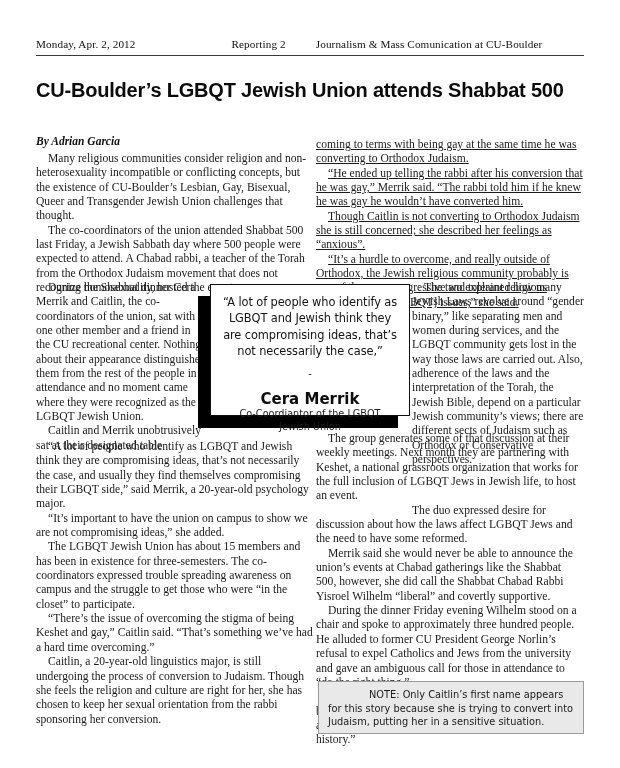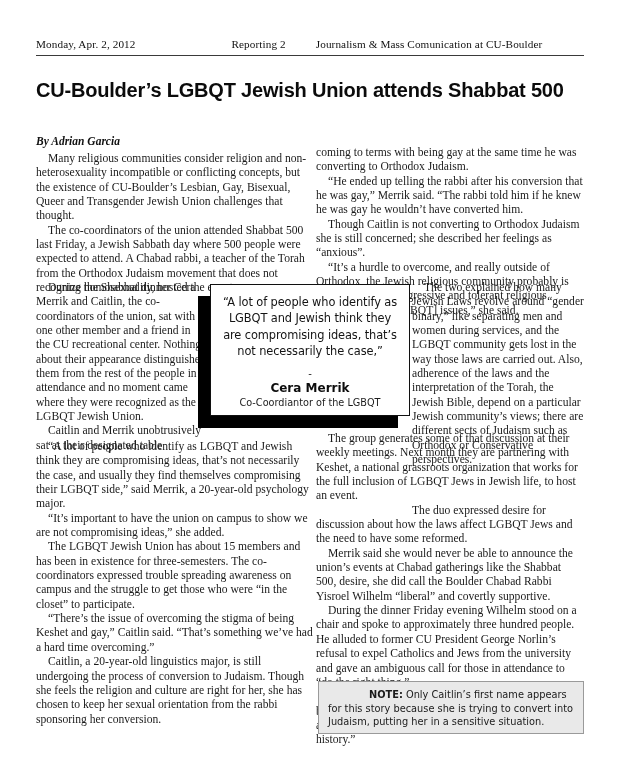--- a/index.html
+++ b/index.html
@@ -82,21 +82,21 @@
   .col p.noindent { text-indent: 0; }
 
   
   #left-top   { left: 36px; top: 152px;  width: 278px; }
   
   #left-mid   { left: 36px; top: 281px;  width: 170px; }
   
   #left-bot   { left: 36px; top: 440px;  width: 278px; }
 
   
-  #right-top  { left: 316px; top: 146px; width: 268px; }
+  #right-top  { left: 316px; top: 138px; width: 268px; text-decoration: underline; }
   
   #right-mid  { left: 412px; top: 281px; width: 172px; }
   
   #right-bot  { left: 316px; top: 432px; width: 268px; }
 
   
   .pullquote-wrap {
     position: absolute;
     left: 210px; top: 284px;
     width: 200px; height: 132px;
@@ -123,46 +123,46 @@
     color: #141414;
     letter-spacing: -0.1px;
   }
   .pq-dash {
     font-size: 10px;
     line-height: 13px;
     color: #222;
     margin-top: 7px;
   }
   .pq-name {
-    font-size: 12px;
+    font-size: 15px;
     font-weight: bold;
     line-height: 15px;
     color: #0d0d0d;
-    margin-top: 1px;
+    margin-top: 12px;
   }
   .pq-role {
     font-size: 9.7px;
     line-height: 13px;
     color: #1c1c1c;
   }
 
   
   .notebox {
     position: absolute;
     left: 318px; top: 681px;
     width: 266px; height: 53px;
     background: #e9e9e9;
     border: 1px solid #9a9a9a;
     padding: 6px 8px 0 9px;
     font-family: "DejaVu Sans", "Liberation Sans", sans-serif;
     font-size: 9.8px;
     line-height: 13.6px;
     color: #1a1a1a;
   }
-  .notebox b { font-weight: bold; padding-left: 41px; }
+  .notebox b { font-weight: normal; padding-left: 41px; }
 </style>
 </head>
 <body>
 
 <div class="page">
 
   <div class="folio">
     <span class="folio-date">Monday, Apr. 2, 2012</span>
     <span class="folio-mid">Reporting 2</span>
     <span class="folio-right">Journalism &amp; Mass Comunication at CU-Boulder</span>
@@ -199,32 +199,33 @@
     <p>“It’s a hurdle to overcome, and really outside of Orthodox, the Jewish religious community probably is one of the more progressive and tolerant religious communities to [LGBQT] issues,” she said.</p>
   </div>
 
   <div class="col" id="right-mid">
     <p>The two explained how many Jewish Laws revolve around “gender binary,” like separating men and women during services, and the LGBQT community gets lost in the way those laws are carried out. Also, adherence of the laws and the interpretation of the Torah, the Jewish Bible, depend on a particular Jewish community’s views; there are different sects of Judaism such as Orthodox or Conservative perspectives.</p>
   </div>
 
   <div class="col" id="right-bot">
     <p>The group generates some of that discussion at their weekly meetings. Next month they are partnering with Keshet, a national grassroots organization that works for the full inclusion of LGBQT Jews in Jewish life, to host an event.</p>
     <p style="text-indent:96px">The duo expressed desire for discussion about how the laws affect LGBQT Jews and the need to have some reformed.</p>
-    <p>Merrik said she would never be able to announce the union’s events at Chabad gatherings like the Shabbat 500, desire, she did call the Boulder Chabad Rabbi Yisroel Wilhelm “liberal” and covertly supportive.</p>
+    <p>Merrik said she would never be able to announce the union’s events at Chabad gatherings like the Shabbat 500, however, she did call the Shabbat Chabad Rabbi Yisroel Wilhelm “liberal” and covertly supportive.</p>
     <p>During the dinner Friday evening Wilhelm stood on a chair and spoke to approximately three hundred people. He alluded to former CU President George Norlin’s refusal to expel Catholics and Jews from the university and gave an ambiguous call for those in attendance to “do the right thing.”</p>
     <p>“Since the days of Abraham there has never been a better time to be a Jew,” the rabbi said. “People are more accepting and tolerant now than any other time in history.”</p>
   </div>
 
   <div class="pullquote-wrap">
     <div class="pullquote-shadow"></div>
     <div class="pullquote">
       <div class="pq-text">“A lot of people who identify as LGBQT and Jewish think they are compromising ideas, that’s not necessarily the case,”</div>
       <div class="pq-dash">-</div>
       <div class="pq-name">Cera Merrik</div>
       <div class="pq-role">Co-Coordiantor of the LGBQT</div>
+      <div class="pq-role">Jewish Union</div>
     </div>
   </div>
 
   <div class="notebox">
     <b>NOTE:</b><span> Only Caitlin’s first name appears for this story because she is trying to convert into Judaism, putting her in a sensitive situation.</span>
   </div>
 
 </div>
 
 </body></html>

